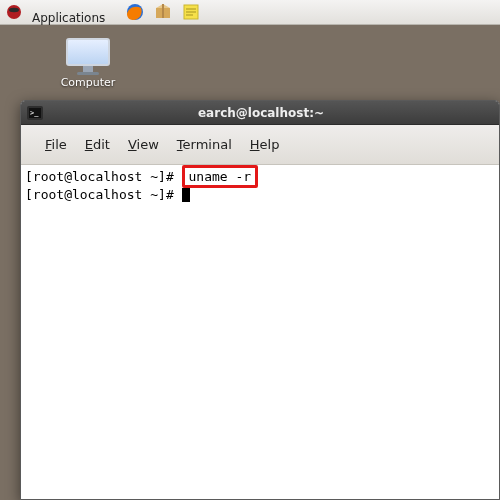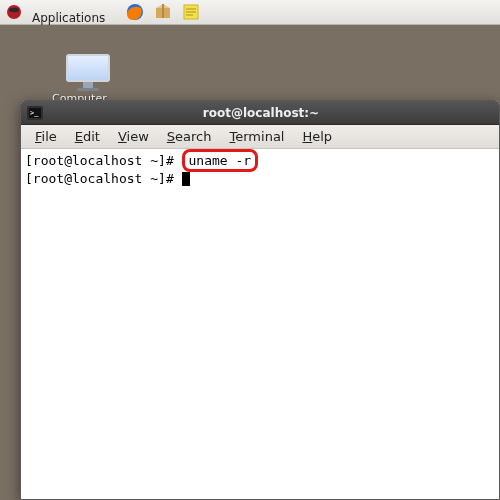--- a/index.html
+++ b/index.html
@@ -39,22 +39,23 @@
     margin-left: 10px;
     align-items: center;
   }
   .tray-icon {
     width: 20px; height: 20px;
     display: inline-flex;
     align-items: center; justify-content: center;
   }
   .desktop-icon {
     position: absolute;
-    left: 52px; top: 54px;
+    left: 52px; top: 38px;
     width: 72px;
+    text-align: center;
     color: #fff;
     font-size: 11px;
     text-shadow: 0 1px 2px rgba(0,0,0,0.7);
   }
   .monitor {
     width: 44px; height: 34px;
     margin: 0 auto 4px;
     position: relative;
   }
   .monitor .screen {
@@ -95,26 +96,26 @@
     padding: 0 6px;
     border-bottom: 1px solid #2b2b2b;
   }
   .titlebar .title-icon { margin-right: 6px; }
   .titlebar .title-text {
     flex: 1;
     text-align: center;
     margin-left: -20px;
   }
   .menubar {
-    height: 24px;
+    height: 40px;
     background: linear-gradient(#efedeb,#e0ddd8);
     border-bottom: 1px solid #c7c4bd;
     display: flex;
     align-items: center;
-    padding: 0 6px;
+    padding: 0 16px;
     gap: 2px;
     font-size: 13px;
   }
   .menubar .item {
     padding: 3px 8px;
     color: #222;
     cursor: pointer;
   }
   .menubar .item u { text-decoration: underline; }
   .term-body {
@@ -123,21 +124,21 @@
     font-size: 13px;
     color: #000;
     padding: 2px 4px;
     line-height: 17px;
     position: relative;
     height: calc(100% - 48px);
   }
   .line { white-space: pre; position: relative; }
   .hl {
     border: 3px solid #e31818;
-    border-radius: 8px;
+    border-radius: 2px;
     padding: 0 4px;
     display: inline-block;
     margin: -2px 0;
   }
   .cursor {
     display: inline-block;
     width: 8px;
     background: #000;
     height: 14px;
     vertical-align: text-bottom;
@@ -191,27 +192,26 @@
 
 <div class="term-window">
   <div class="titlebar">
     <span class="title-icon">
       <svg width="16" height="14" viewBox="0 0 16 14">
           <rect x="0" y="0" width="16" height="14" rx="2" fill="#2e2e2e"></rect>
           <rect x="2" y="2" width="12" height="10" fill="#111"></rect>
           <text x="3" y="9" font-size="7" fill="#ddd" font-family="monospace">&gt;_</text>
         </svg>
     </span>
-    <span class="title-text">root@localhost:~</span>
+    <span class="title-text">earch@localhost:~</span>
   </div>
   <div class="menubar">
     <span class="item"><u>F</u>ile</span>
     <span class="item"><u>E</u>dit</span>
     <span class="item"><u>V</u>iew</span>
-    <span class="item"><u>S</u>earch</span>
     <span class="item"><u>T</u>erminal</span>
     <span class="item"><u>H</u>elp</span>
   </div>
   <div class="term-body">
     <div class="line"><span>[root@localhost ~]#</span> <span class="hl">uname -r</span></div>
     <div class="line"></div>
     <div class="line"><span>[root@localhost ~]#</span> <span class="cursor"></span></div>
   </div>
 </div>
 

